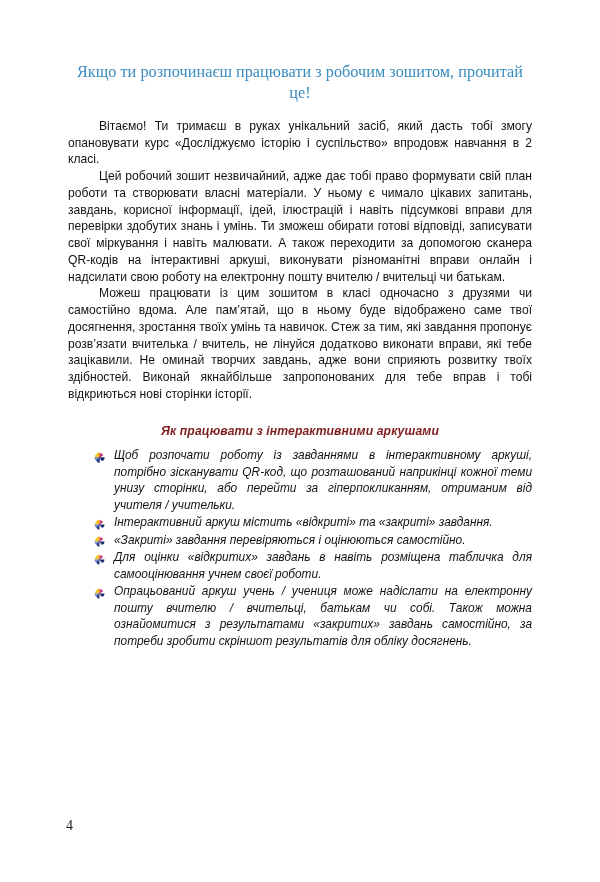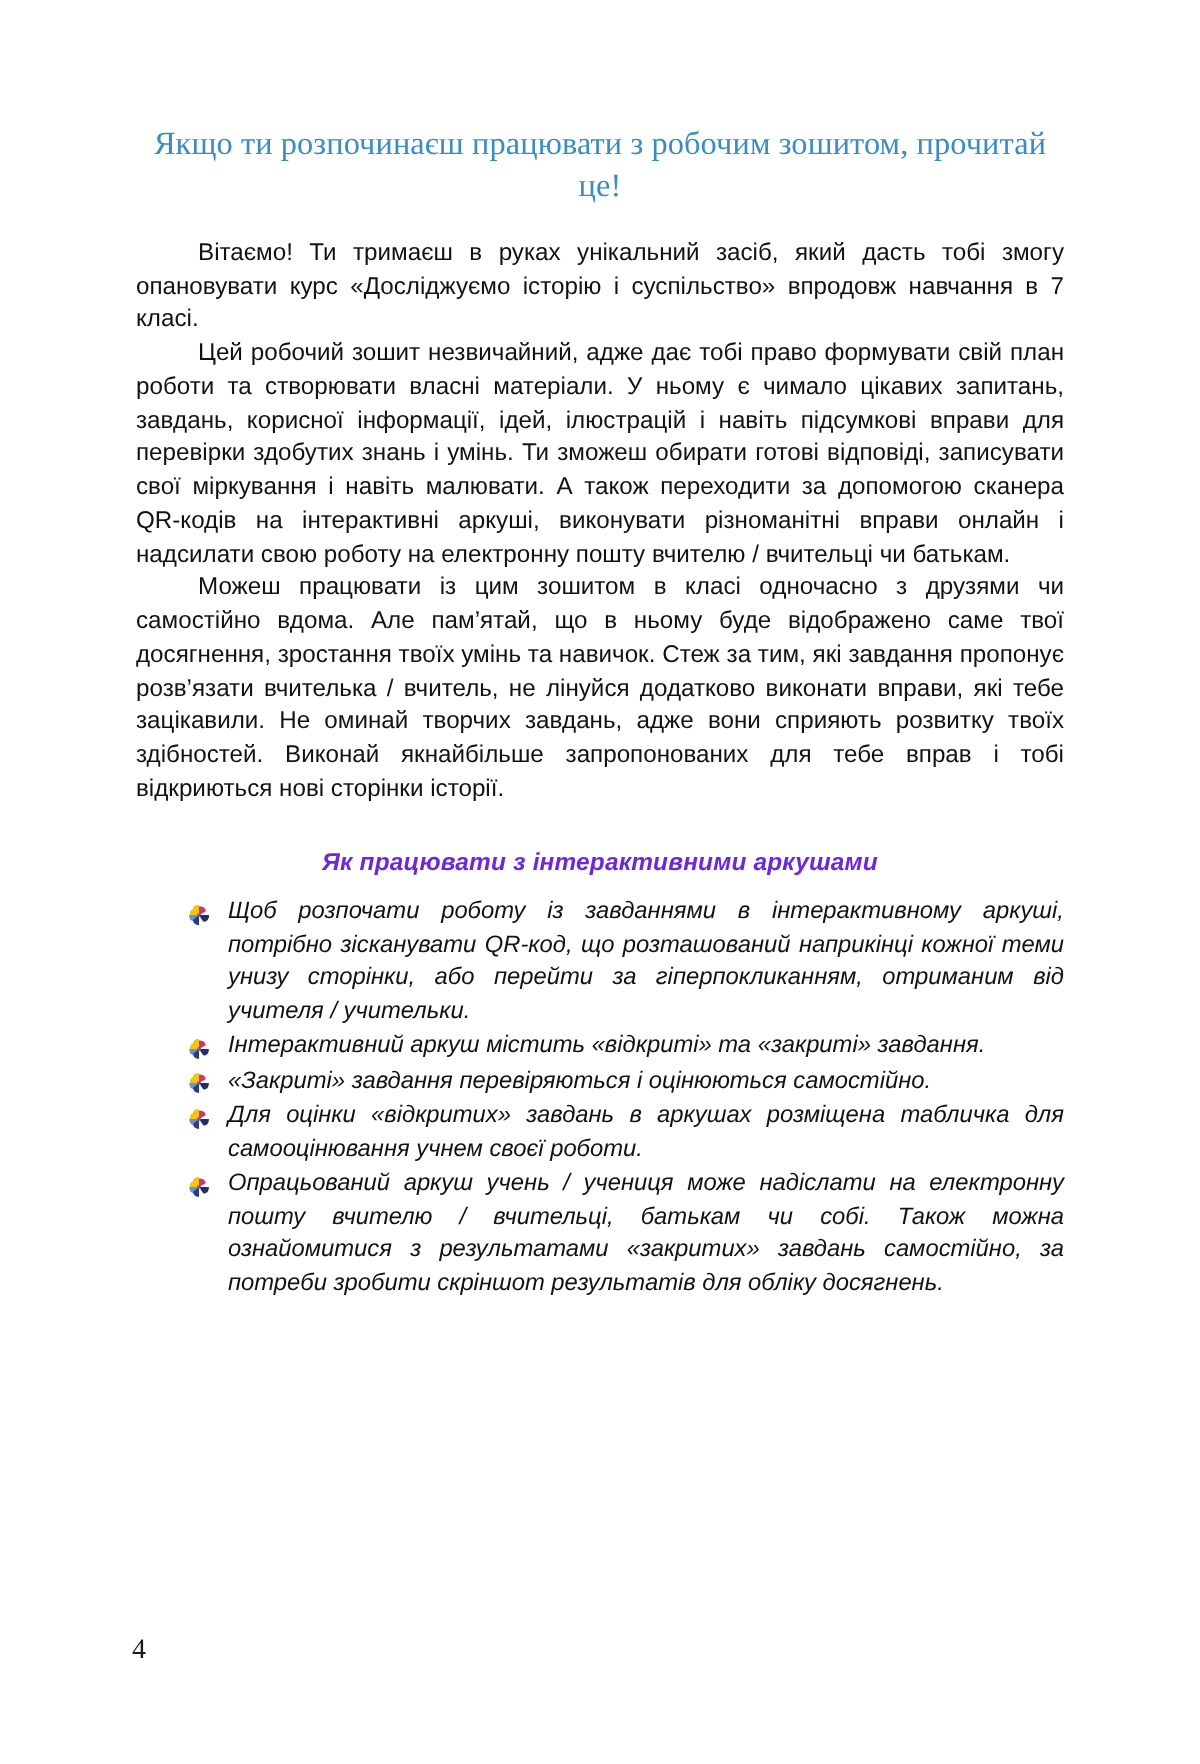--- a/index.html
+++ b/index.html
@@ -54,21 +54,21 @@
   }
   .para + .para { margin-top: 0px; }
   .para-gap { margin-top: 13px; }
 
   
   .subheading {
     font-family: "Liberation Sans", sans-serif;
     font-style: italic;
     font-weight: bold;
     font-size: 12.2px;
-    color: #6d28d9;
+    color: #7f1d1d;
     text-align: center;
     margin: 22px 0 9px 0;
     letter-spacing: 0.1px;
   }
 
   
   .bullet-list {
     list-style: none;
     margin: 0;
     padding: 0 0 0 26px;
@@ -105,21 +105,21 @@
 </style>
 </head>
 <body>
 
 <div class="page">
 
   <h1 class="doc-title" style="position: absolute; left: 68px; top: 62px; width: 464px;">Якщо ти розпочинаєш працювати з робочим зошитом, прочитай це!</h1>
 
   <div class="content" style="top:118px;">
 
-    <p class="para">Вітаємо! Ти тримаєш в руках унікальний засіб, який дасть тобі змогу опановувати курс «Досліджуємо історію і суспільство» впродовж навчання в 7 класі.</p>
+    <p class="para">Вітаємо! Ти тримаєш в руках унікальний засіб, який дасть тобі змогу опановувати курс «Досліджуємо історію і суспільство» впродовж навчання в 2 класі.</p>
     <p class="para">Цей робочий зошит незвичайний, адже дає тобі право формувати свій план роботи та створювати власні матеріали. У ньому є чимало цікавих запитань, завдань, корисної інформації, ідей, ілюстрацій і навіть підсумкові вправи для перевірки здобутих знань і умінь. Ти зможеш обирати готові відповіді, записувати свої міркування і навіть малювати. А також переходити за допомогою сканера QR-кодів на інтерактивні аркуші, виконувати різноманітні вправи онлайн і надсилати свою роботу на електронну пошту вчителю / вчительці чи батькам.</p>
     <p class="para para-gap">Можеш працювати із цим зошитом в класі одночасно з друзями чи самостійно вдома. Але пам’ятай, що в ньому буде відображено саме твої досягнення, зростання твоїх умінь та навичок. Стеж за тим, які завдання пропонує розв’язати вчителька / вчитель, не лінуйся додатково виконати вправи, які тебе зацікавили. Не оминай творчих завдань, адже вони сприяють розвитку твоїх здібностей. Виконай якнайбільше запропонованих для тебе вправ і тобі відкриються нові сторінки історії.</p>
 
     <div class="subheading">Як працювати з інтерактивними аркушами</div>
 
     <ul class="bullet-list">
 
       <li class="bullet-item">
         <span class="bullet-icon">
           <svg viewBox="0 0 12 12" width="11" height="11" xmlns="http://www.w3.org/2000/svg">
@@ -184,21 +184,21 @@
           <svg viewBox="0 0 12 12" width="11" height="11" xmlns="http://www.w3.org/2000/svg">
             <path d="M6 6 L6 0.6 Q2.6 0.6 2.6 3.4 Z" fill="#f0c419"></path>
             <path d="M6 6 L1.0 6 Q1.0 2.6 3.8 2.6 Z" fill="#f0c419"></path>
             <path d="M6 6 L6 1.3 Q9.6 1.3 9.6 3.9 Z" fill="#d4326a"></path>
             <path d="M6 6 L0.7 6 Q0.7 9.4 3.5 9.4 Z" fill="#6f8fd0"></path>
             <path d="M6 6 L11.4 6 Q11.4 9.6 8.4 9.6 Z" fill="#1f2f6e"></path>
             <path d="M6 6 L6 11.4 Q2.8 11.4 2.8 8.6 Z" fill="#2b3d82"></path>
             <circle cx="6" cy="6" r="1.1" fill="#8a5a8a"></circle>
           </svg>
         </span>
-        <span>Для оцінки «відкритих» завдань в аркушах розміщена табличка для самооцінювання учнем своєї роботи.</span>
+        <span>Для оцінки «відкритих» завдань в навіть розміщена табличка для самооцінювання учнем своєї роботи.</span>
       </li>
 
       <li class="bullet-item">
         <span class="bullet-icon">
           <svg viewBox="0 0 12 12" width="11" height="11" xmlns="http://www.w3.org/2000/svg">
             <path d="M6 6 L6 0.6 Q2.6 0.6 2.6 3.4 Z" fill="#f0c419"></path>
             <path d="M6 6 L1.0 6 Q1.0 2.6 3.8 2.6 Z" fill="#f0c419"></path>
             <path d="M6 6 L6 1.3 Q9.6 1.3 9.6 3.9 Z" fill="#d4326a"></path>
             <path d="M6 6 L0.7 6 Q0.7 9.4 3.5 9.4 Z" fill="#6f8fd0"></path>
             <path d="M6 6 L11.4 6 Q11.4 9.6 8.4 9.6 Z" fill="#1f2f6e"></path>

